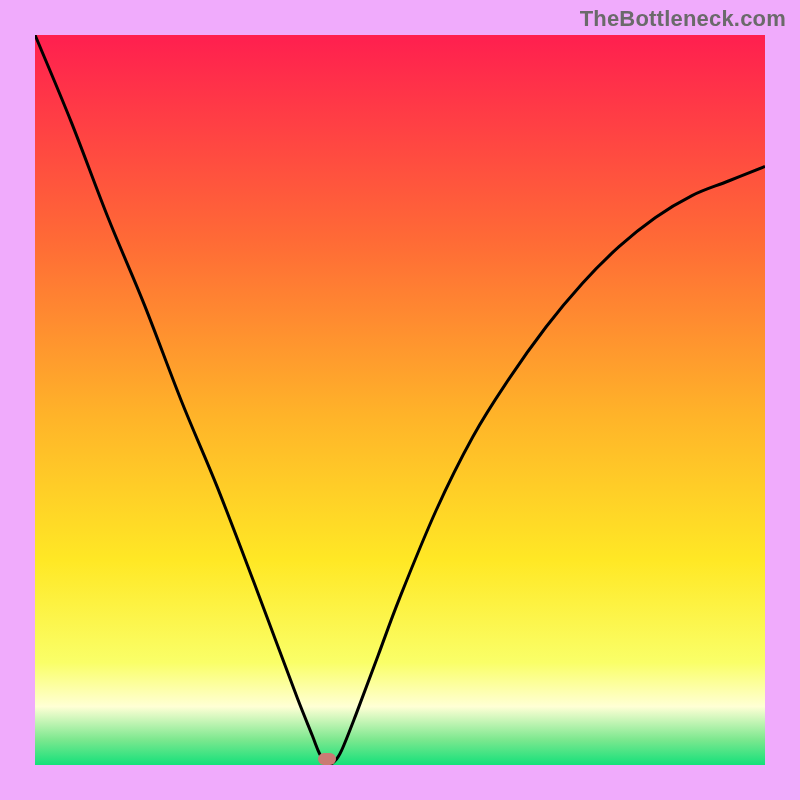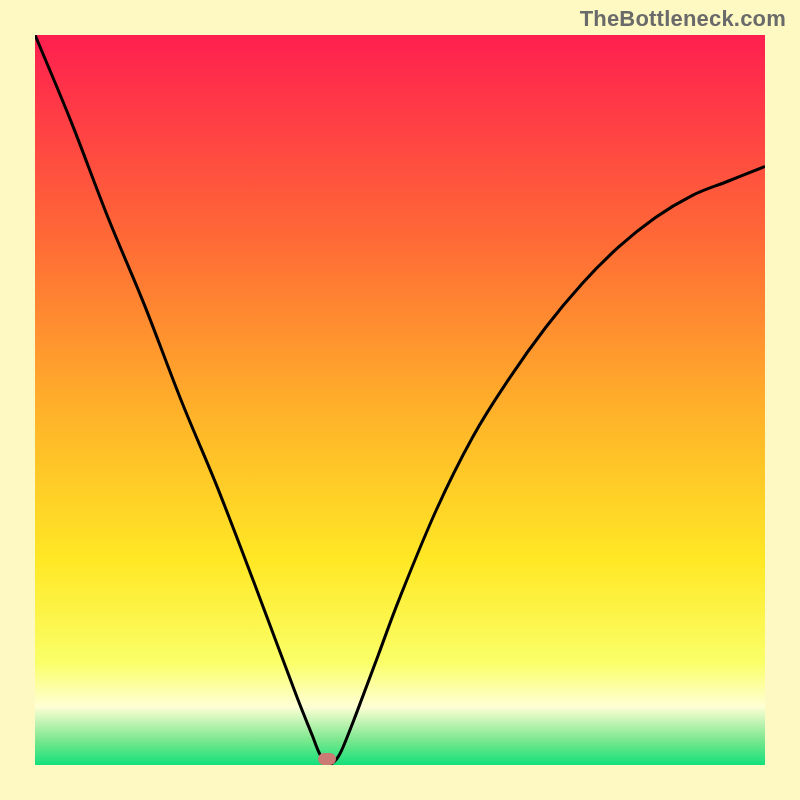--- a/index.html
+++ b/index.html
@@ -10,21 +10,21 @@
     background: #000;
     overflow: hidden;
     font-family: Arial, Helvetica, sans-serif;
   }
   .frame {
     position: absolute;
     left: 0;
     top: 0;
     width: 800px;
     height: 800px;
-    background: #fef9c3;
+    background: #f0abfc;
   }
   .plot-area {
     position: absolute;
     left: 35px;
     top: 35px;
     width: 730px;
     height: 730px;
     overflow: hidden;
   }
   .gradient-bg {

